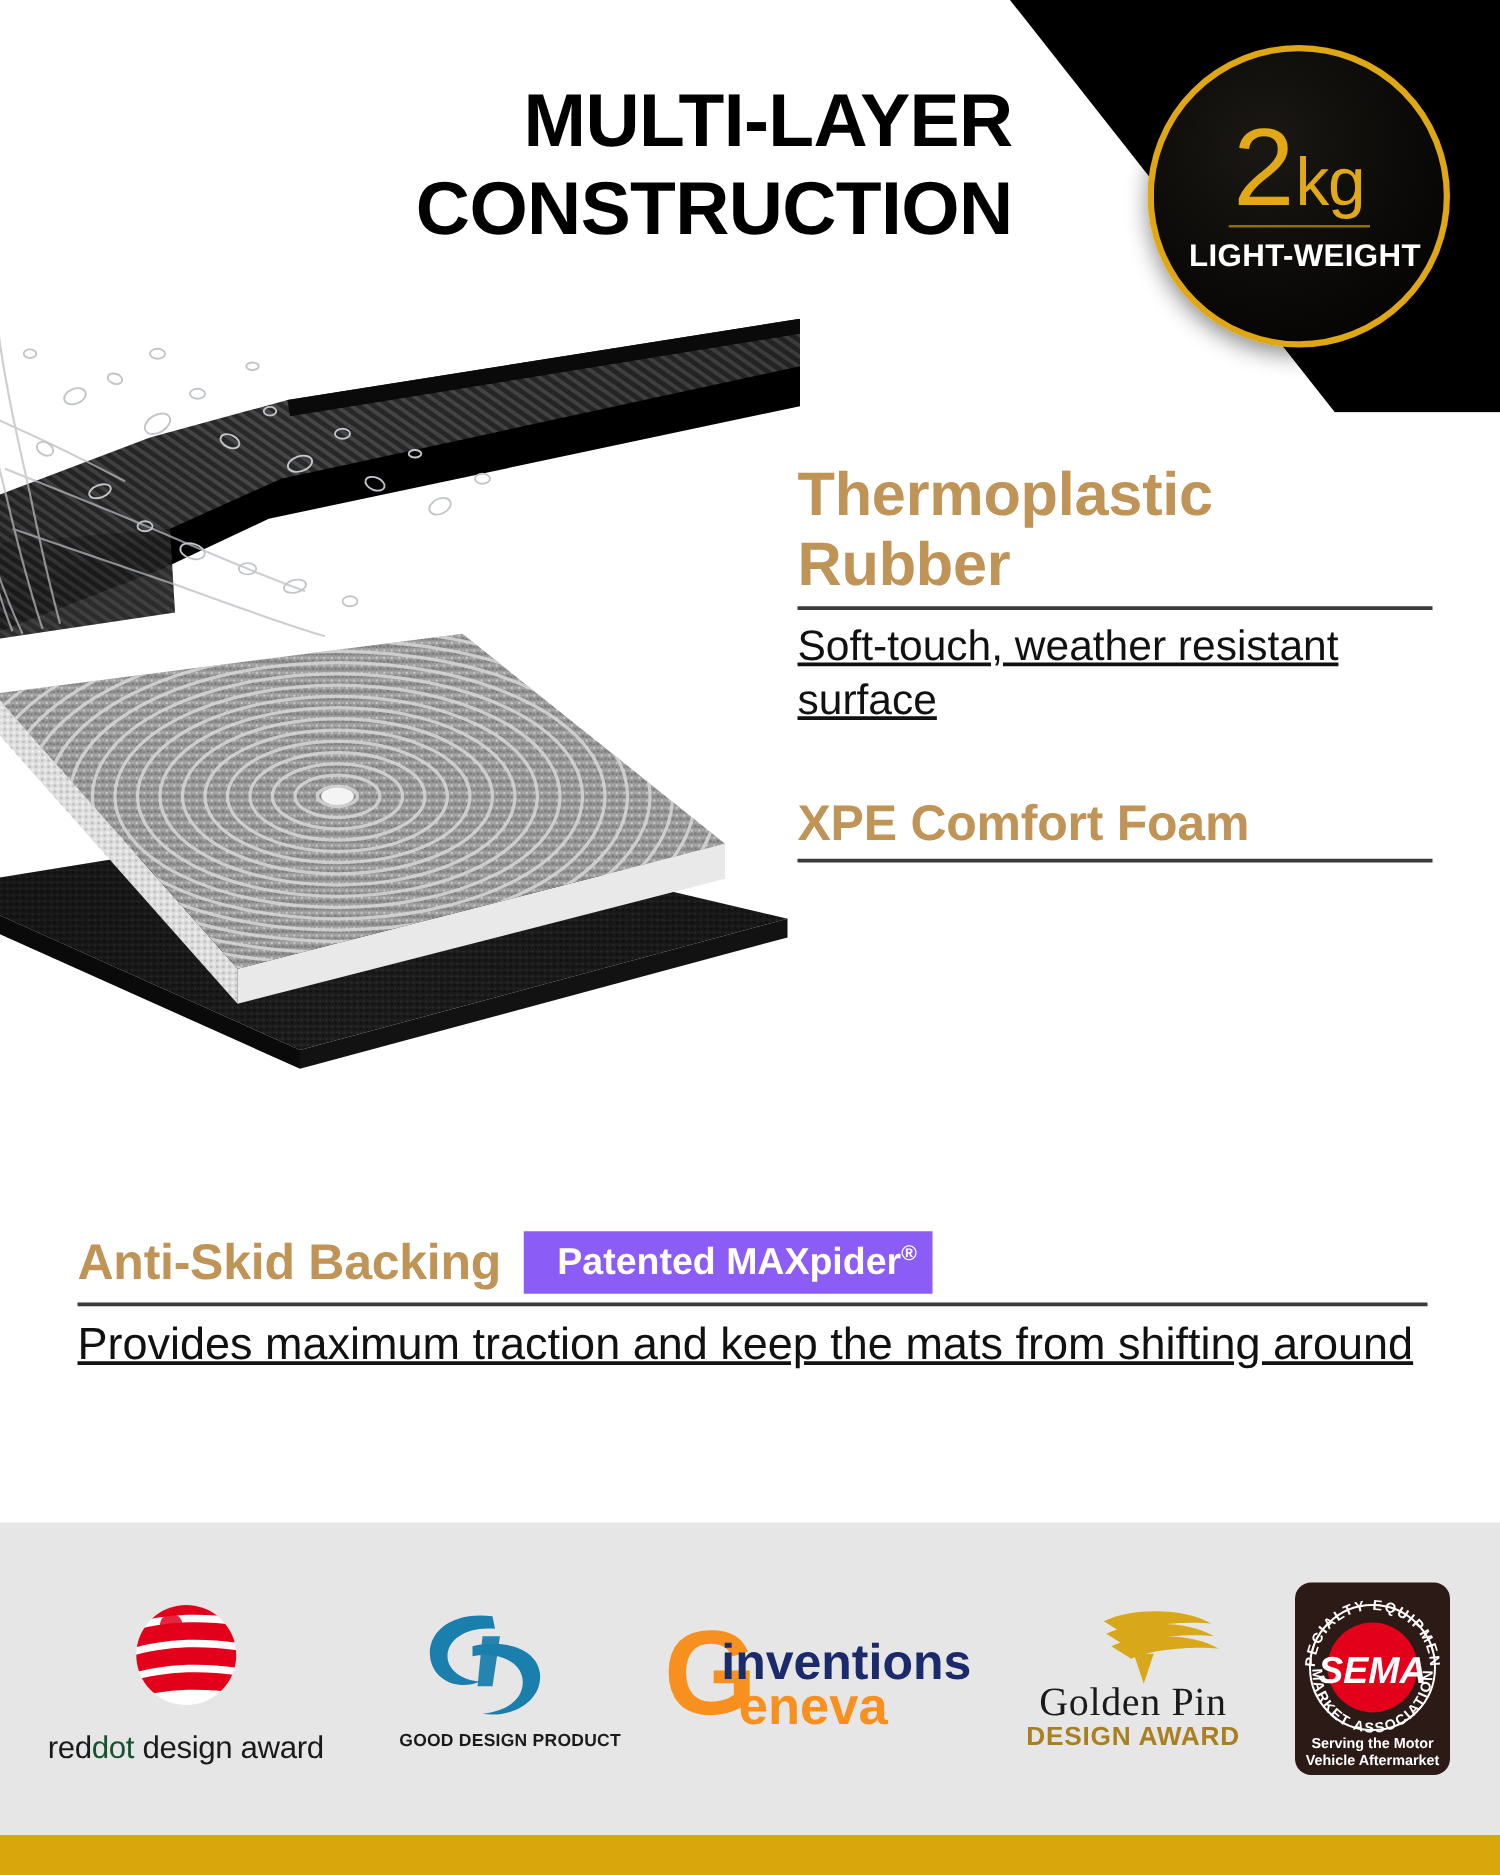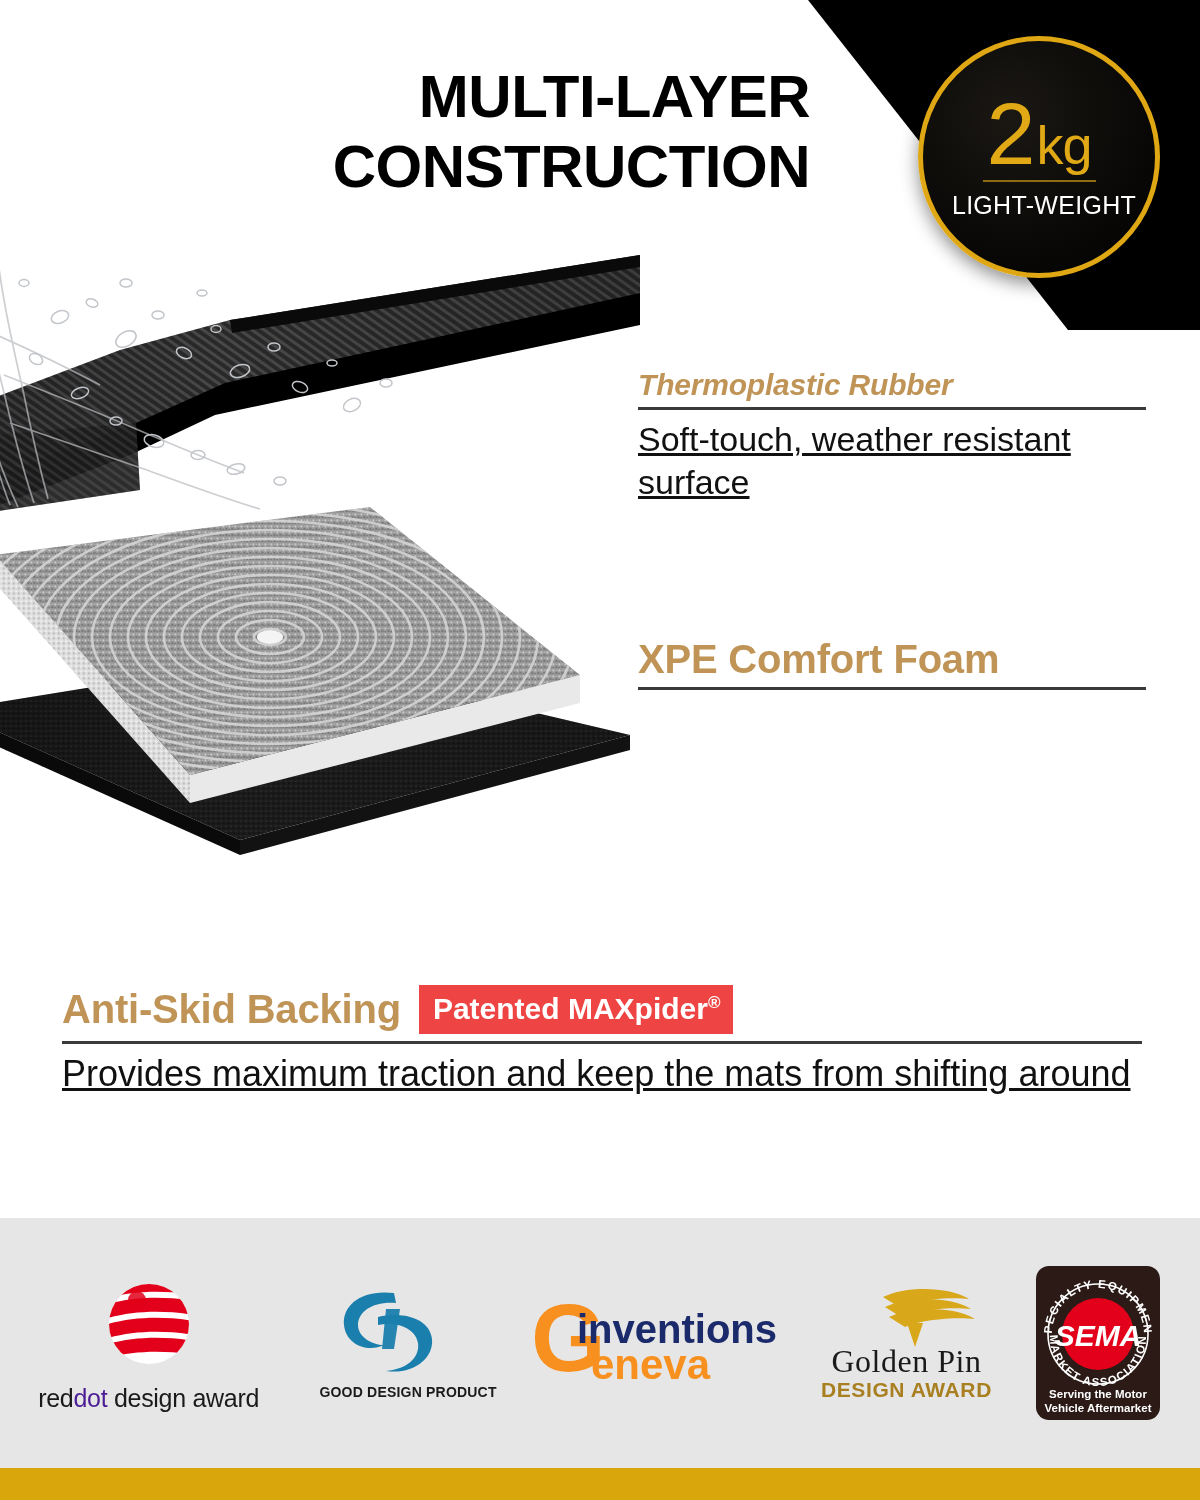--- a/index.html
+++ b/index.html
@@ -31,21 +31,21 @@
     color:#e0a915;
     font-size:88px;line-height:.92;font-weight:400;
     letter-spacing:-1px;
     display:flex;align-items:baseline;
     padding-bottom:6px;
     border-bottom:2px solid #8d6c12;
     padding-left:4px;padding-right:4px;
   }
   .badge-weight .unit{font-size:54px;line-height:1;margin-left:2px;}
   .badge-sub{
-    color:#fff;font-size:25px;letter-spacing:.3px;margin-top:9px;font-weight:400;margin-left:10px;
+    color:#fff;font-size:25px;letter-spacing:.3px;margin-top:9px;font-weight:700;margin-left:10px;
   }
 
   
   .title{
     position:absolute;left:250px;top:62px;width:560px;
     text-align:right;
     font-size:60px;line-height:1.16;font-weight:bold;
     letter-spacing:-.5px;color:#000;
     z-index:2;
   }
@@ -66,54 +66,54 @@
     letter-spacing:-.2px;
   }
   .rule{
     height:0;border-top:3px solid #3a3a3a;margin:5px 0 8px 0;
   }
   .feature p{
     margin:0;color:#111;font-weight:400;text-decoration:underline;
   }
 
   #feat-tpr{left:638px;top:368px;width:508px;}
-  #feat-tpr h3{font-size:30px;font-style:italic;}
+  #feat-tpr h3{font-size:49px;}
   #feat-tpr p{font-size:34px;line-height:1.27;}
 
   #feat-xpe{left:638px;top:637px;width:508px;}
   #feat-xpe h3{font-size:40px;}
   #feat-xpe p{font-size:34px;line-height:1.27;}
 
   
   #feat-skid{left:62px;top:985px;width:1080px;}
   .skid-head{display:flex;align-items:center;gap:18px;}
   #feat-skid h3{font-size:40px;white-space:nowrap;}
   .tag{
-    background:#ef4444;color:#fff;font-weight:bold;
+    background:#8b5cf6;color:#fff;font-weight:bold;
     font-size:30px;line-height:1;
-    padding:9px 13px 10px 14px;white-space:nowrap;
+    padding:9px 13px 10px 27px;white-space:nowrap;
   }
   .tag sup{font-size:17px;vertical-align:super;}
   #feat-skid .rule{margin-top:7px;}
   #feat-skid p{font-size:36px;line-height:1.22;}
 
   
   .footer{
     position:absolute;left:0;top:1218px;width:1200px;height:250px;
     background:#e6e6e6;z-index:5;
   }
   .logos{
     position:absolute;left:0;top:0;width:1200px;height:250px;
     display:flex;align-items:center;justify-content:space-around;
     padding:0 22px;box-sizing:border-box;
   }
   .logo{display:flex;flex-direction:column;align-items:center;justify-content:center;}
 
   .rd-text{font-size:25px;color:#1a1a1a;font-weight:400;margin-top:6px;letter-spacing:-.3px;}
-  .rd-text .dot{color:#4c1d95;}
+  .rd-text .dot{color:#14532d;}
 
   .gd-text{font-size:14px;color:#1a1a1a;font-weight:bold;letter-spacing:.2px;margin-top:5px;margin-left:28px;}
 
   .gp-text{margin-top:-4px;text-align:center;}
   .gp-main{font-size:32px;color:#1a1a1a;letter-spacing:.5px;font-family:"Liberation Serif","DejaVu Serif",serif;}
   .gp-sub{font-size:21px;color:#a98021;letter-spacing:.6px;font-weight:bold;margin-top:-2px;}
 
   .gold-bar{
     position:absolute;left:0;top:1468px;width:1200px;height:32px;
     background:#d9a70c;z-index:6;

